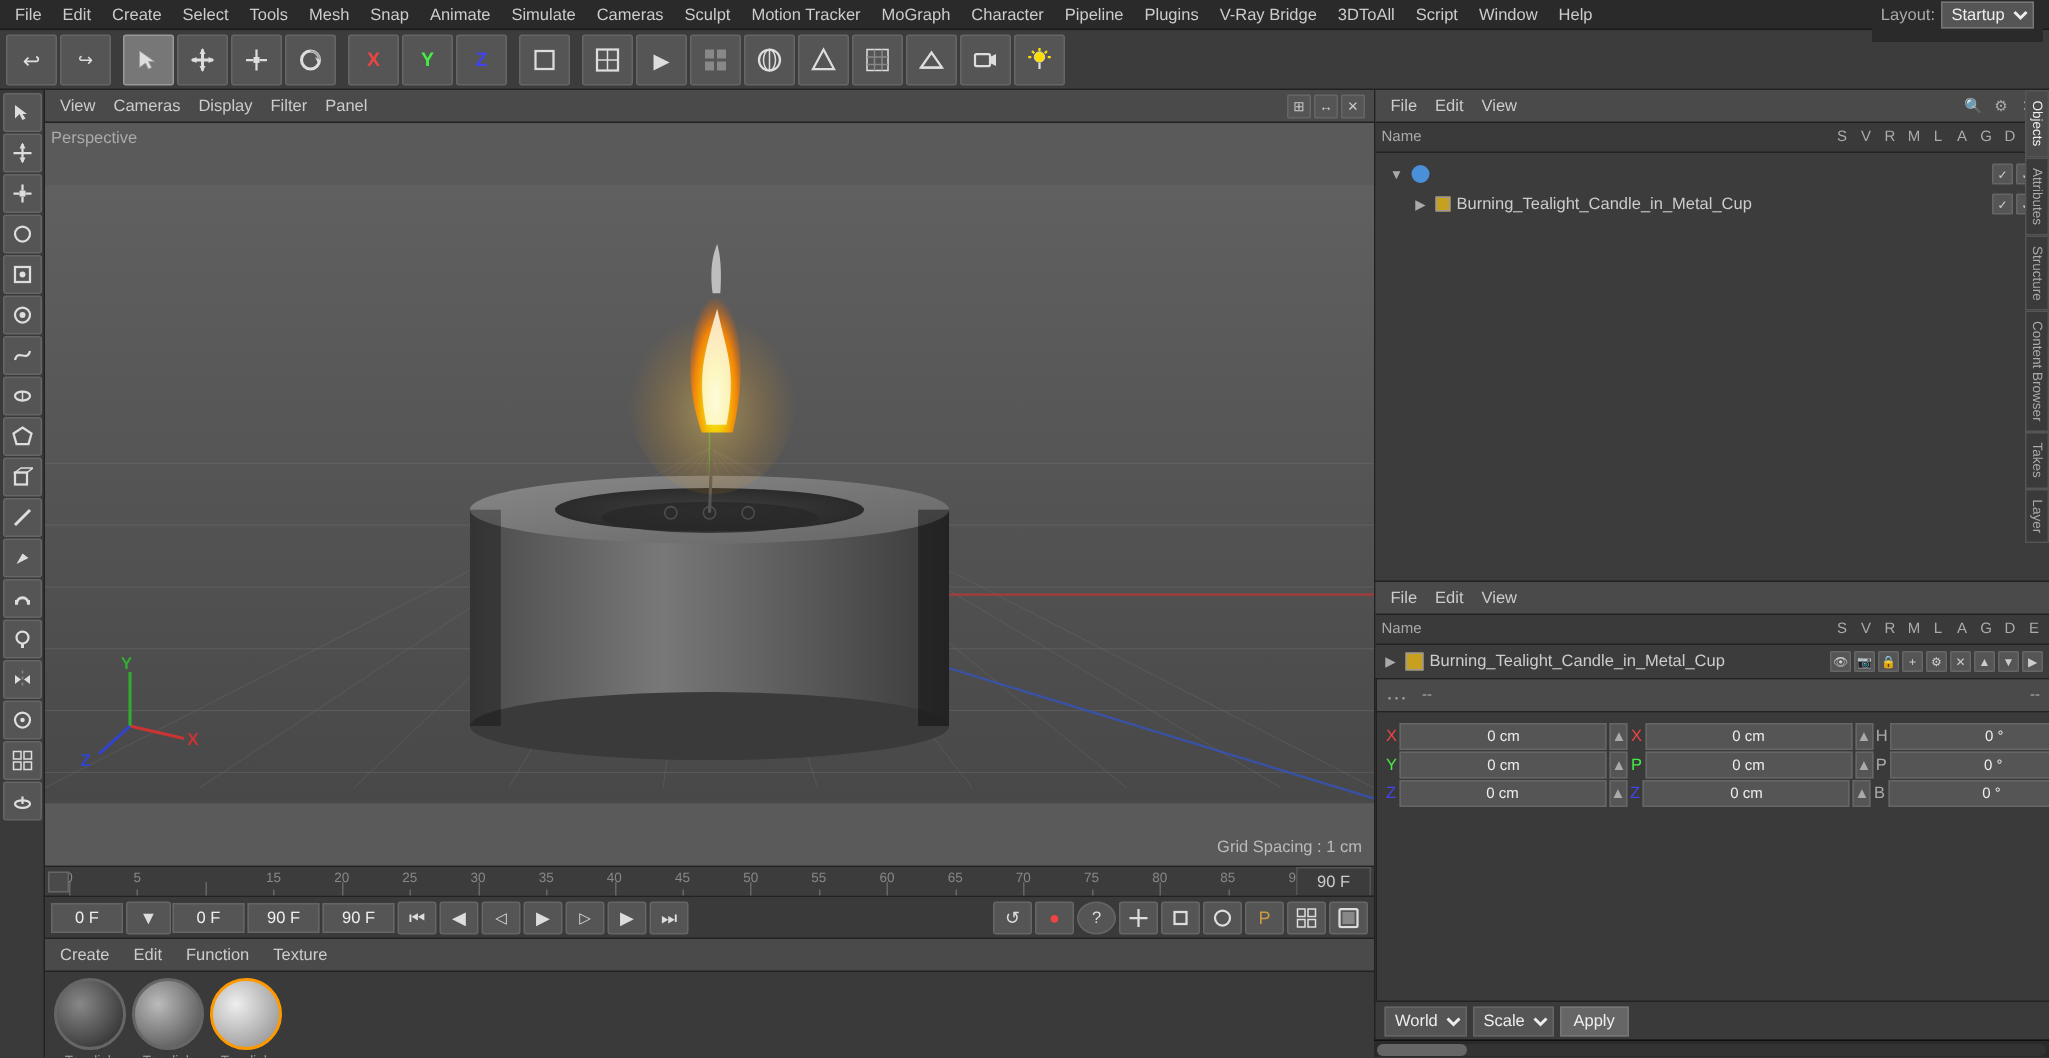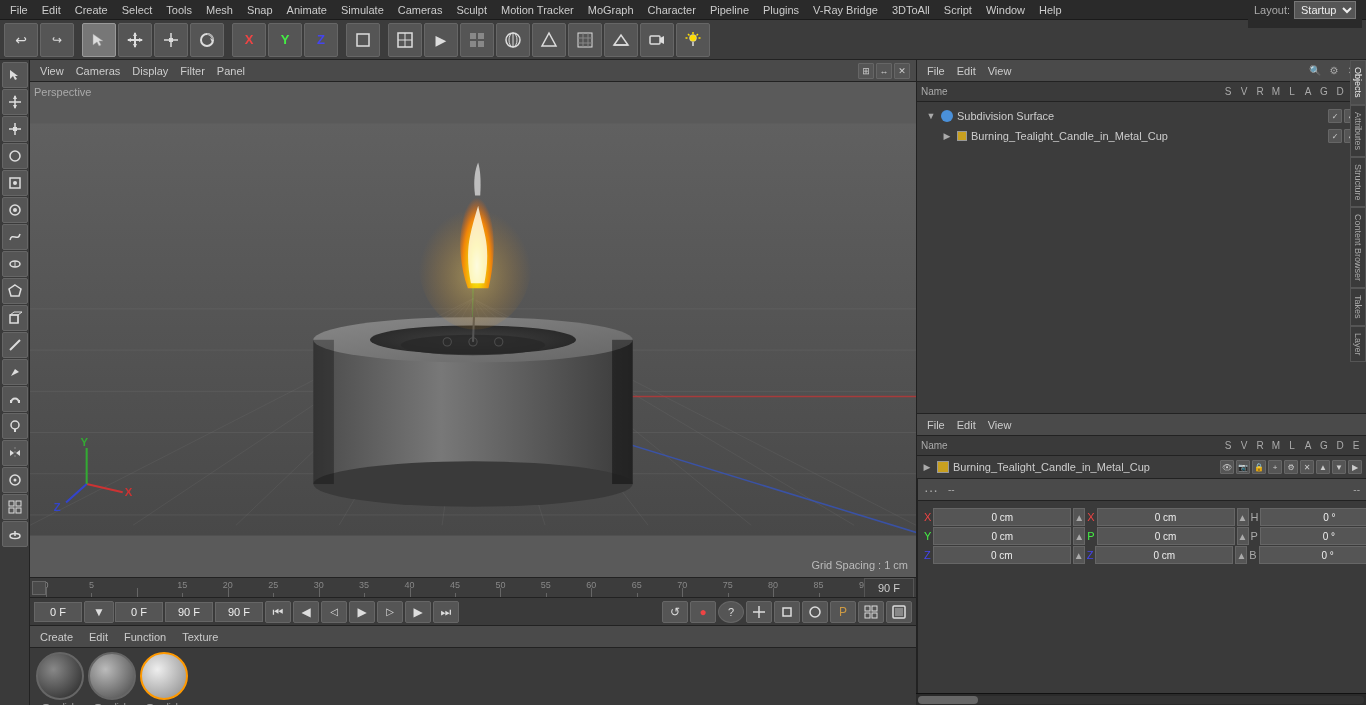--- a/index.html
+++ b/index.html
@@ -661,21 +661,20 @@
           <span style="width:12px;text-align:center;color:#aaa;font-size:10px;">D</span>
           <span style="width:12px;text-align:center;color:#aaa;font-size:10px;">E</span>
         </div>
       </div>
 
       <div id="obj-tree" style="background:#3c3c3c;">
 
         <div class="obj-row">
           <div class="obj-expand">▼</div>
           <div style="width:12px;height:12px;border-radius:50%;background:#4a90d9;flex-shrink:0;"></div>
-          <span class="obj-name">Subdivision Surface</span>
           <div class="obj-actions">
             <div style="width:14px;height:14px;background:#555;border:1px solid #666;border-radius:1px;font-size:8px;color:#ccc;display:flex;align-items:center;justify-content:center;">✓</div>
             <div style="width:14px;height:14px;background:#555;border:1px solid #666;border-radius:1px;font-size:8px;color:#ccc;display:flex;align-items:center;justify-content:center;">✓</div>
           </div>
         </div>
 
         <div class="obj-row obj-child">
           <div class="obj-expand">▶</div>
           <div style="width:10px;height:10px;background:#c8a020;border:1px solid #999;flex-shrink:0;"></div>
           <span class="obj-name">Burning_Tealight_Candle_in_Metal_Cup</span>
@@ -780,20 +779,29 @@
             <input class="coord-input" type="text" value="0 cm" style="">
             <div style="width:18px;height:18px;background:#555;border:1px solid #666;display:flex;align-items:center;justify-content:center;font-size:10px;color:#aaa;cursor:pointer;">▲</div>
             <div style="width:16px;text-align:center;color:#aaa;font-size:11px;">B</div>
             <input class="coord-input" type="text" value="0 °" style="">
 
           </div>
         </div>
       </div>
     </div>
 
+    <div id="bottom-coord">
+      <select class="bc-select">
+        <option>World</option>
+      </select>
+      <select class="bc-select">
+        <option>Scale</option>
+      </select>
+      <button class="bc-apply">Apply</button>
+    </div>
 
     <div id="bottom-scrollbar">
       <div id="scroll-track">
         <div id="scroll-thumb"></div>
       </div>
     </div>
 
   </div>
 
 </div>

